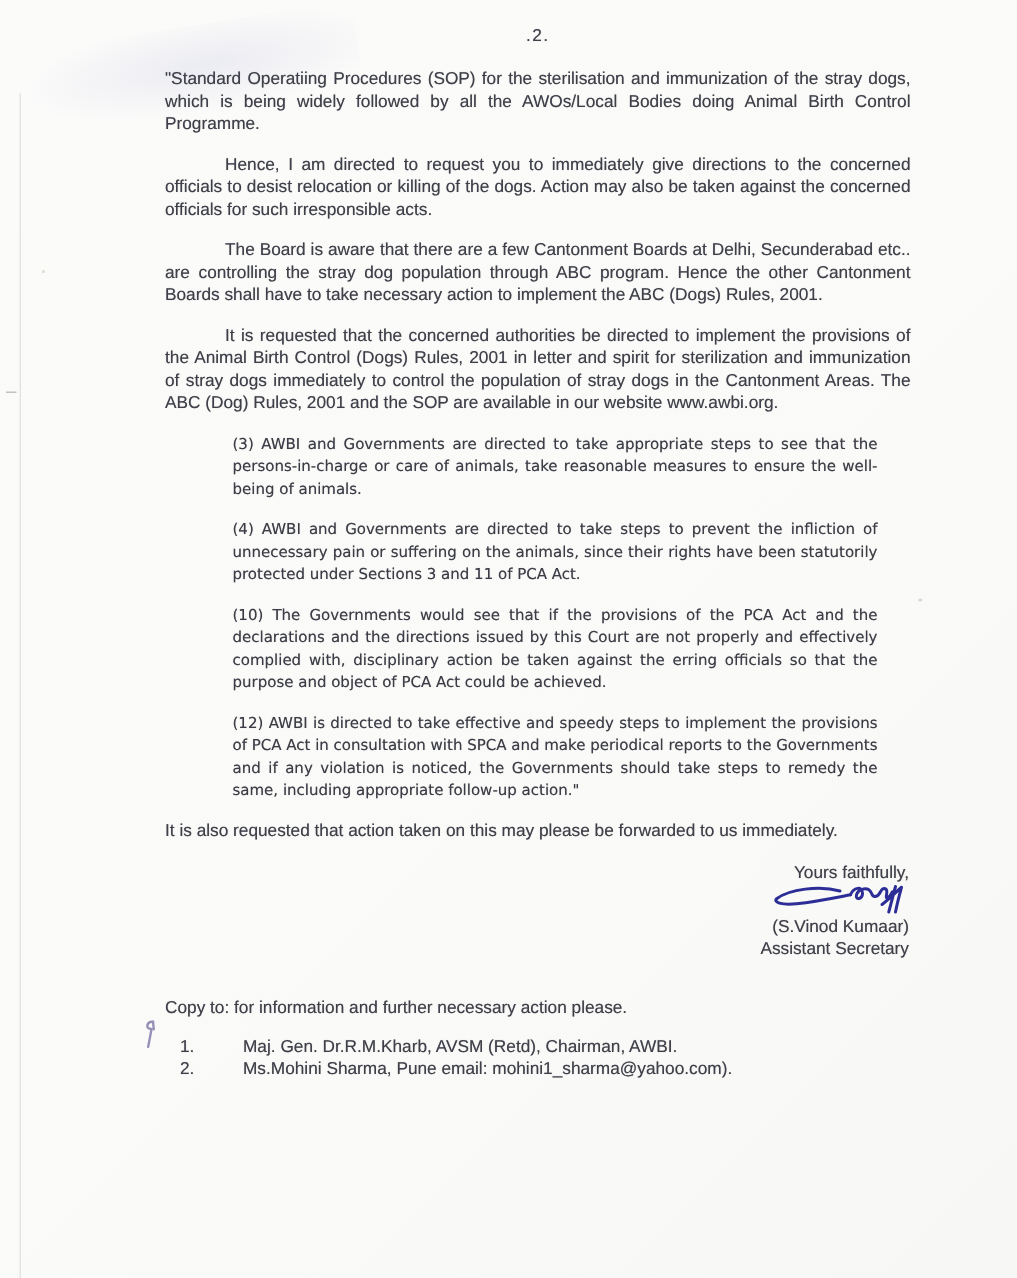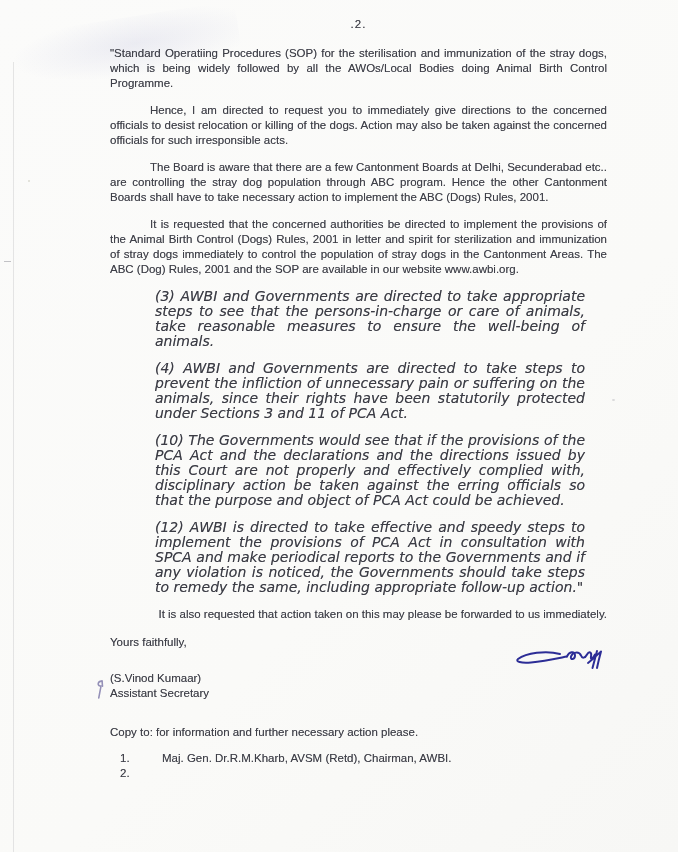--- a/index.html
+++ b/index.html
@@ -34,27 +34,26 @@
     text-shadow:0 0 0.5px rgba(62,63,72,0.55);
   }
   .pageno { text-align:center; margin:0 0 14px 0; letter-spacing:1px; }
   p.body-par { margin:0 0 12px 0; text-align:justify; }
   .ind40 { text-indent:40px; }
   .ind85 { text-indent:85px; }
   .weblink { color:#3e3f48; }
   .quote {
     margin:0 22px 12px 45px;
     font-family:"DejaVu Sans", sans-serif;
-    font-style:italic;
-    font-size:14px; line-height:15px;
+    font-size:10px; line-height:15px;
     color:#3b3c45;
     text-align:justify;
   }
-  .closing-request { margin:2px 0 0 0; text-align:right; }
-  .sign-block { margin-top:13px; text-align:left; padding-right:1px; }
+  .closing-request { margin:2px 0 0 0; text-align:left; }
+  .sign-block { margin-top:13px; text-align:right; padding-right:1px; }
   .sign-block .valediction { margin:0; }
   .signature-wrap { height:24px; margin:-2px 2px -1px auto; width:90px; }
   .signer-name, .signer-title { margin:0; }
   .copy-block { margin-top:24px; }
   .copy-items { margin-top:11px; }
   .copy-row { display:flex; margin:0; }
   .copy-num { width:52px; padding-left:10px; box-sizing:border-box; flex:none; }
 
   .pen-mark {
     position:absolute; left:93px; top:678px; width:14px; height:26px;
@@ -117,18 +116,19 @@
 
     <div class="copy-block">
       <div>Copy to: for information and further necessary action please.</div>
       <div class="copy-items">
         <div class="copy-row">
           <span class="copy-num">1.</span>
           <span>Maj. Gen. Dr.R.M.Kharb, AVSM (Retd), Chairman, AWBI.</span>
         </div>
         <div class="copy-row">
           <span class="copy-num">2.</span>
+          <span>Ms.Mohini Sharma, Pune email: mohini1_sharma@yahoo.com).</span>
         </div>
       </div>
     </div>
 
   </div>
 </div>
 
 </body></html>

